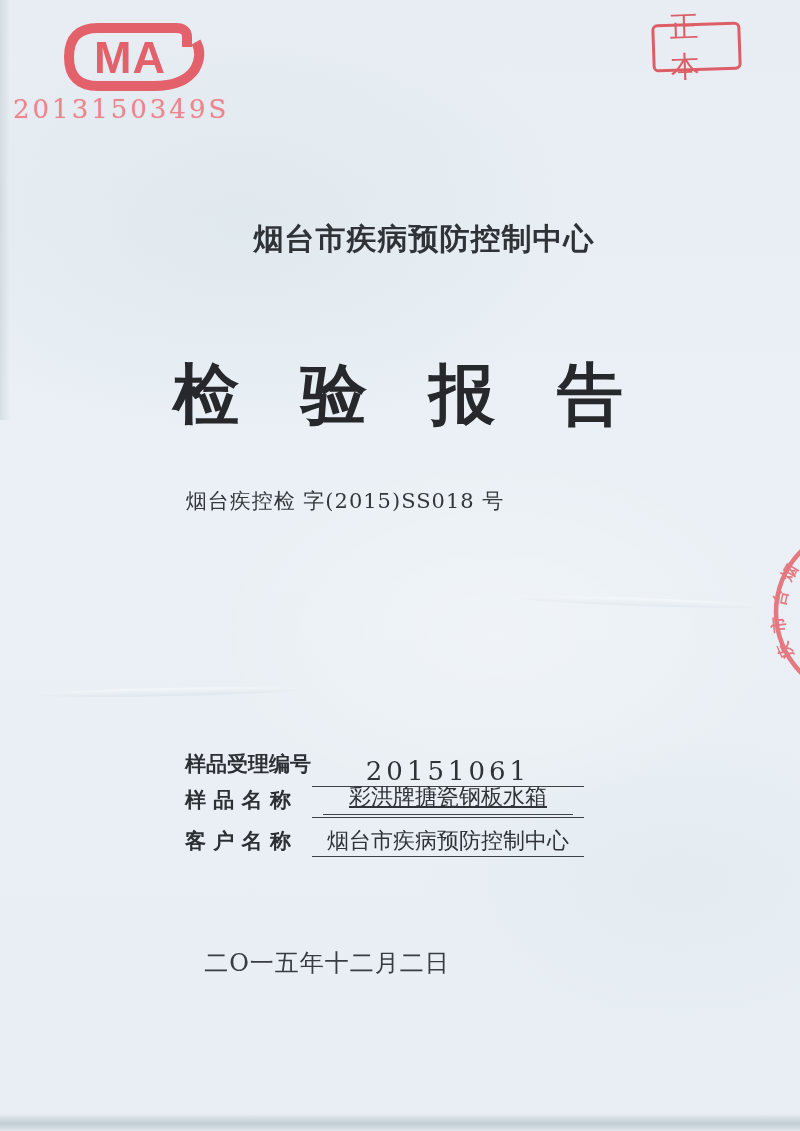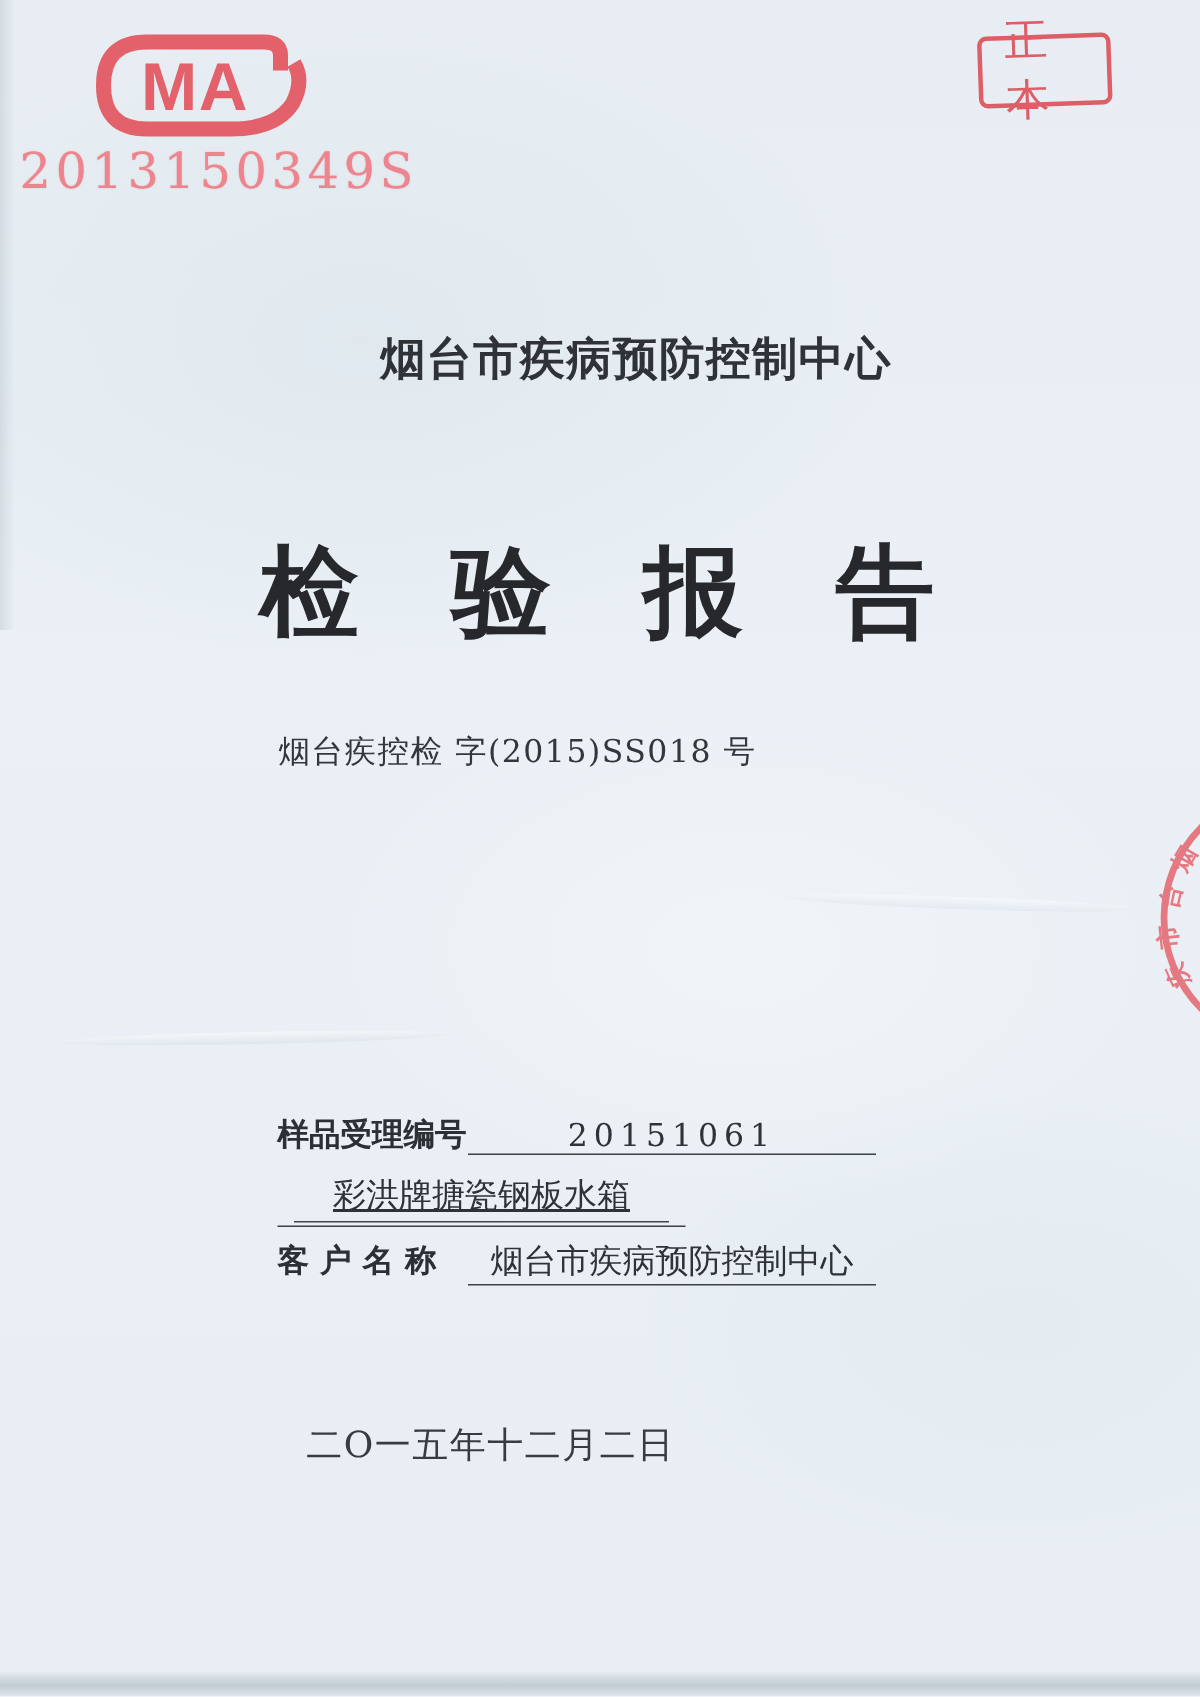--- a/index.html
+++ b/index.html
@@ -42,21 +42,21 @@
       rgba(139,157,168,0.42) 55%,
       rgba(170,186,195,0.38) 80%,
       rgba(205,218,224,0.30) 100%);
   }
 
   
   .cma-stamp { position: absolute; left: 56px; top: 16px; width: 170px; height: 82px; opacity: 0.92; }
   .cma-serial {
     position: absolute; left: 13px; top: 94px; width: 300px;
     font-family: "DejaVu Serif", serif;
-    font-size: 33px; letter-spacing: 3px; color: #ec858e;
+    font-size: 26px; letter-spacing: 3px; color: #ec858e;
     text-shadow: 0 0 1px rgba(236,133,142,0.5);
   }
 
   
   .original-stamp {
     position: absolute; left: 652px; top: 23px; width: 89px; height: 48px;
     border: 3.5px solid #dd4f58; border-radius: 6px;
     transform: rotate(-2deg);
     display: flex; align-items: center; justify-content: center;
     color: #dd4f58; font-size: 29px; font-weight: 500;
@@ -76,37 +76,37 @@
     letter-spacing: 62px; padding-left: 94px; color: #26282b;
   }
 
   .report-number {
     position: absolute; left: 0; top: 487px; width: 690px;
     text-align: center; font-size: 21px; letter-spacing: 1px; color: #33373b;
   }
 
   
   .fields { position: absolute; left: 185px; top: 0; width: 430px; }
-  .field-row { position: absolute; left: 0; display: flex; align-items: flex-start; }
+  .field-row { position: absolute; left: 0; display: flex; align-items: center; }
   .field-row-1 { top: 742px; }
   .field-row-2 { top: 784px; }
   .field-row-3 { top: 826px; }
   .field-label {
     width: 127px; flex: 0 0 127px;
     font-size: 21px; font-weight: 600; color: #2c2f33;
     padding-bottom: 2px; white-space: nowrap;
   }
   .field-line {
     width: 272px; flex: 0 0 272px;
     border-bottom: 1.6px solid #3d4146;
     text-align: center; min-height: 28px;
     display: flex; align-items: flex-end; justify-content: center;
   }
   .field-value { font-size: 22px; color: #2f3338; white-space: nowrap; }
-  .field-value-number { font-family: "DejaVu Serif", serif; font-size: 21px; letter-spacing: 4px; }
+  .field-value-number { font-family: "DejaVu Serif", serif; font-size: 26px; letter-spacing: 4px; margin-top: 14px; }
   .field-value-underlined {
     position: relative; top: -2px;
     border-bottom: 1.6px solid #42464a;
     padding: 0 26px 2px 26px;
     text-decoration: underline;
   }
 
   .report-date {
     position: absolute; left: 0; top: 947px; width: 654px;
     text-align: center; font-size: 24px; letter-spacing: 1px; color: #383c40;
@@ -144,20 +144,21 @@
   <div class="fields">
 
     <div class="field-row field-row-1">
       <span class="field-label">样品受理编号</span>
       <span class="field-line">
         <span class="field-value field-value-number">20151061</span>
       </span>
     </div>
 
     <div class="field-row field-row-2">
+      <span class="field-label">样 品 名 称</span>
       <span class="field-line">
         <span class="field-value field-value-underlined">彩洪牌搪瓷钢板水箱</span>
       </span>
     </div>
 
     <div class="field-row field-row-3">
       <span class="field-label">客 户 名 称</span>
       <span class="field-line">
         <span class="field-value">烟台市疾病预防控制中心</span>
       </span>

